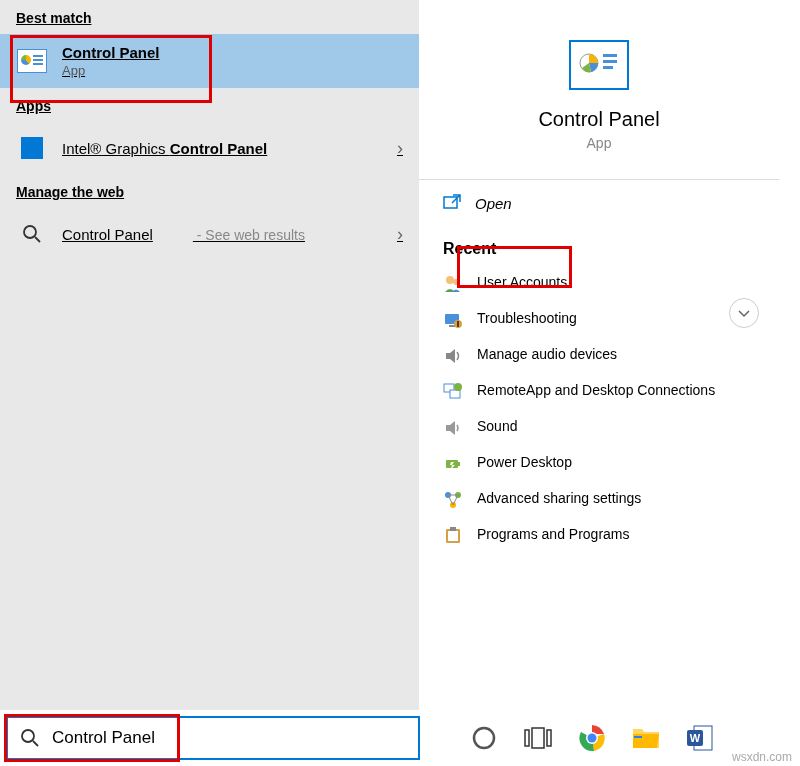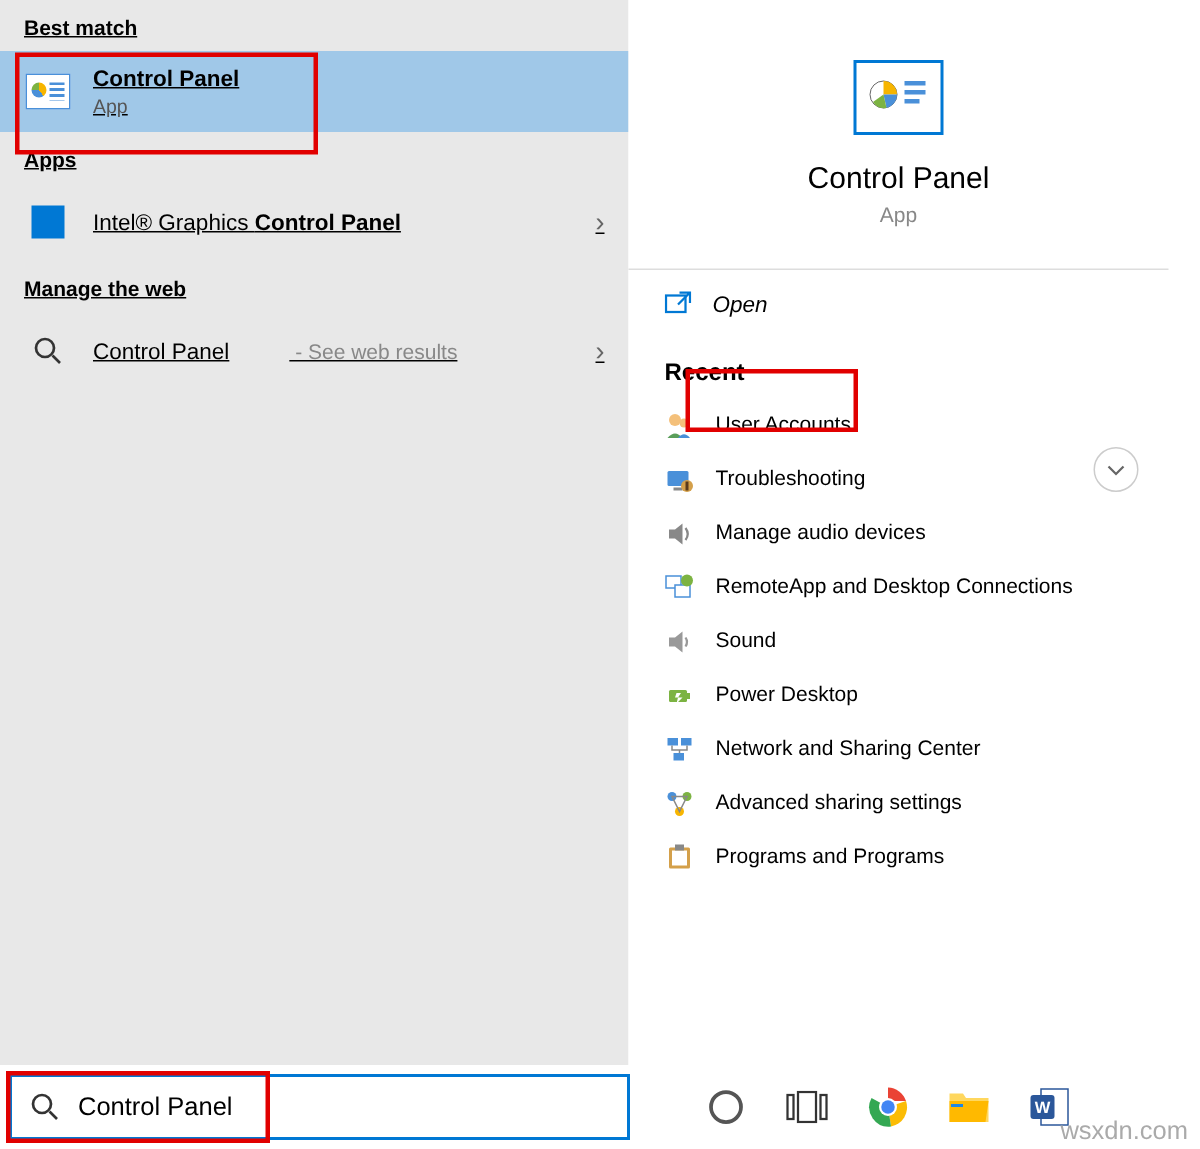--- a/index.html
+++ b/index.html
@@ -30,21 +30,21 @@
     .recent-header { font-size: 16px; font-weight: 600; padding: 14px 24px 8px; }
     .recent-item { display: flex; align-items: flex-start; padding: 8px 24px; cursor: pointer; }
     .recent-item .r-icon { width: 20px; height: 20px; margin-right: 14px; }
     .recent-item .r-label { font-size: 14px; color: #000; }
     .taskbar { position: absolute; bottom: 0; left: 0; width: 800px; height: 56px; display: flex; align-items: center; }
     .search-box { width: 414px; height: 44px; border: 2px solid #0078d4; background: #fff; display: flex; align-items: center; margin-left: 6px; }
     .search-box .s-icon { width: 20px; height: 20px; margin: 0 12px; }
     .search-box input { border: none; outline: none; font-size: 17px; flex: 1; background: transparent; }
     .taskbar-icons { display: flex; align-items: center; gap: 22px; margin-left: 48px; }
     .tb-icon { width: 32px; height: 32px; display: flex; align-items: center; justify-content: center; cursor: pointer; }
-    .watermark { position: absolute; bottom: 2px; right: 8px; font-size: 17px; color: #aaa; }
+    .watermark { position: absolute; bottom: 2px; right: 8px; font-size: 12px; color: #aaa; }
     .cp-mini-icon { width: 30px; height: 24px; border: 1px solid #4a90d9; background: #fff; position: relative; }
     .cp-mini-icon::before { content: ''; position: absolute; left: 3px; top: 5px; width: 10px; height: 10px; border-radius: 50%; background: conic-gradient(#f7b500 0 40%, #4a90d9 40% 75%, #7cb342 75% 100%); }
     .cp-mini-icon::after { content: ''; position: absolute; right: 3px; top: 5px; width: 10px; height: 12px; background: repeating-linear-gradient(#4a90d9 0 2px, transparent 2px 4px); }
     .square-icon { width: 22px; height: 22px; background: #0078d4; }
     svg { display: block; }
   </style>
 </head>
 <body>
 
 <div class="left-panel">
@@ -181,31 +181,20 @@
           <rect x="3" y="6" width="12" height="8" rx="1" fill="#7cb342"></rect>
           <rect x="15" y="8" width="2" height="4" fill="#7cb342"></rect>
           <path d="M8 8 L11 8 L9 11 L12 11 L8 15 L9 11 L7 11 Z" fill="#fff"></path>
         </svg>
       </div>
     <div class="r-label">Power Desktop</div>
   </div>
   <div class="recent-item">
     <div class="r-icon">
         <svg width="20" height="20" viewBox="0 0 20 20">
-          <rect x="2" y="2" width="7" height="5" fill="#4a90d9"></rect>
-          <rect x="11" y="2" width="7" height="5" fill="#4a90d9"></rect>
-          <rect x="6" y="12" width="7" height="5" fill="#4a90d9"></rect>
-          <path d="M5 7 L5 10 L10 10 L10 12 M15 7 L15 10 L10 10" fill="none" stroke="#888"></path>
-        </svg>
-      </div>
-    <div class="r-label">Network and Sharing Center</div>
-  </div>
-  <div class="recent-item">
-    <div class="r-icon">
-        <svg width="20" height="20" viewBox="0 0 20 20">
           <circle cx="5" cy="5" r="3" fill="#4a90d9"></circle>
           <circle cx="15" cy="5" r="3" fill="#7cb342"></circle>
           <circle cx="10" cy="15" r="3" fill="#f7b500"></circle>
           <path d="M5 5 L15 5 L10 15 Z" fill="none" stroke="#888"></path>
         </svg>
       </div>
     <div class="r-label">Advanced sharing settings</div>
   </div>
   <div class="recent-item">
     <div class="r-icon">

